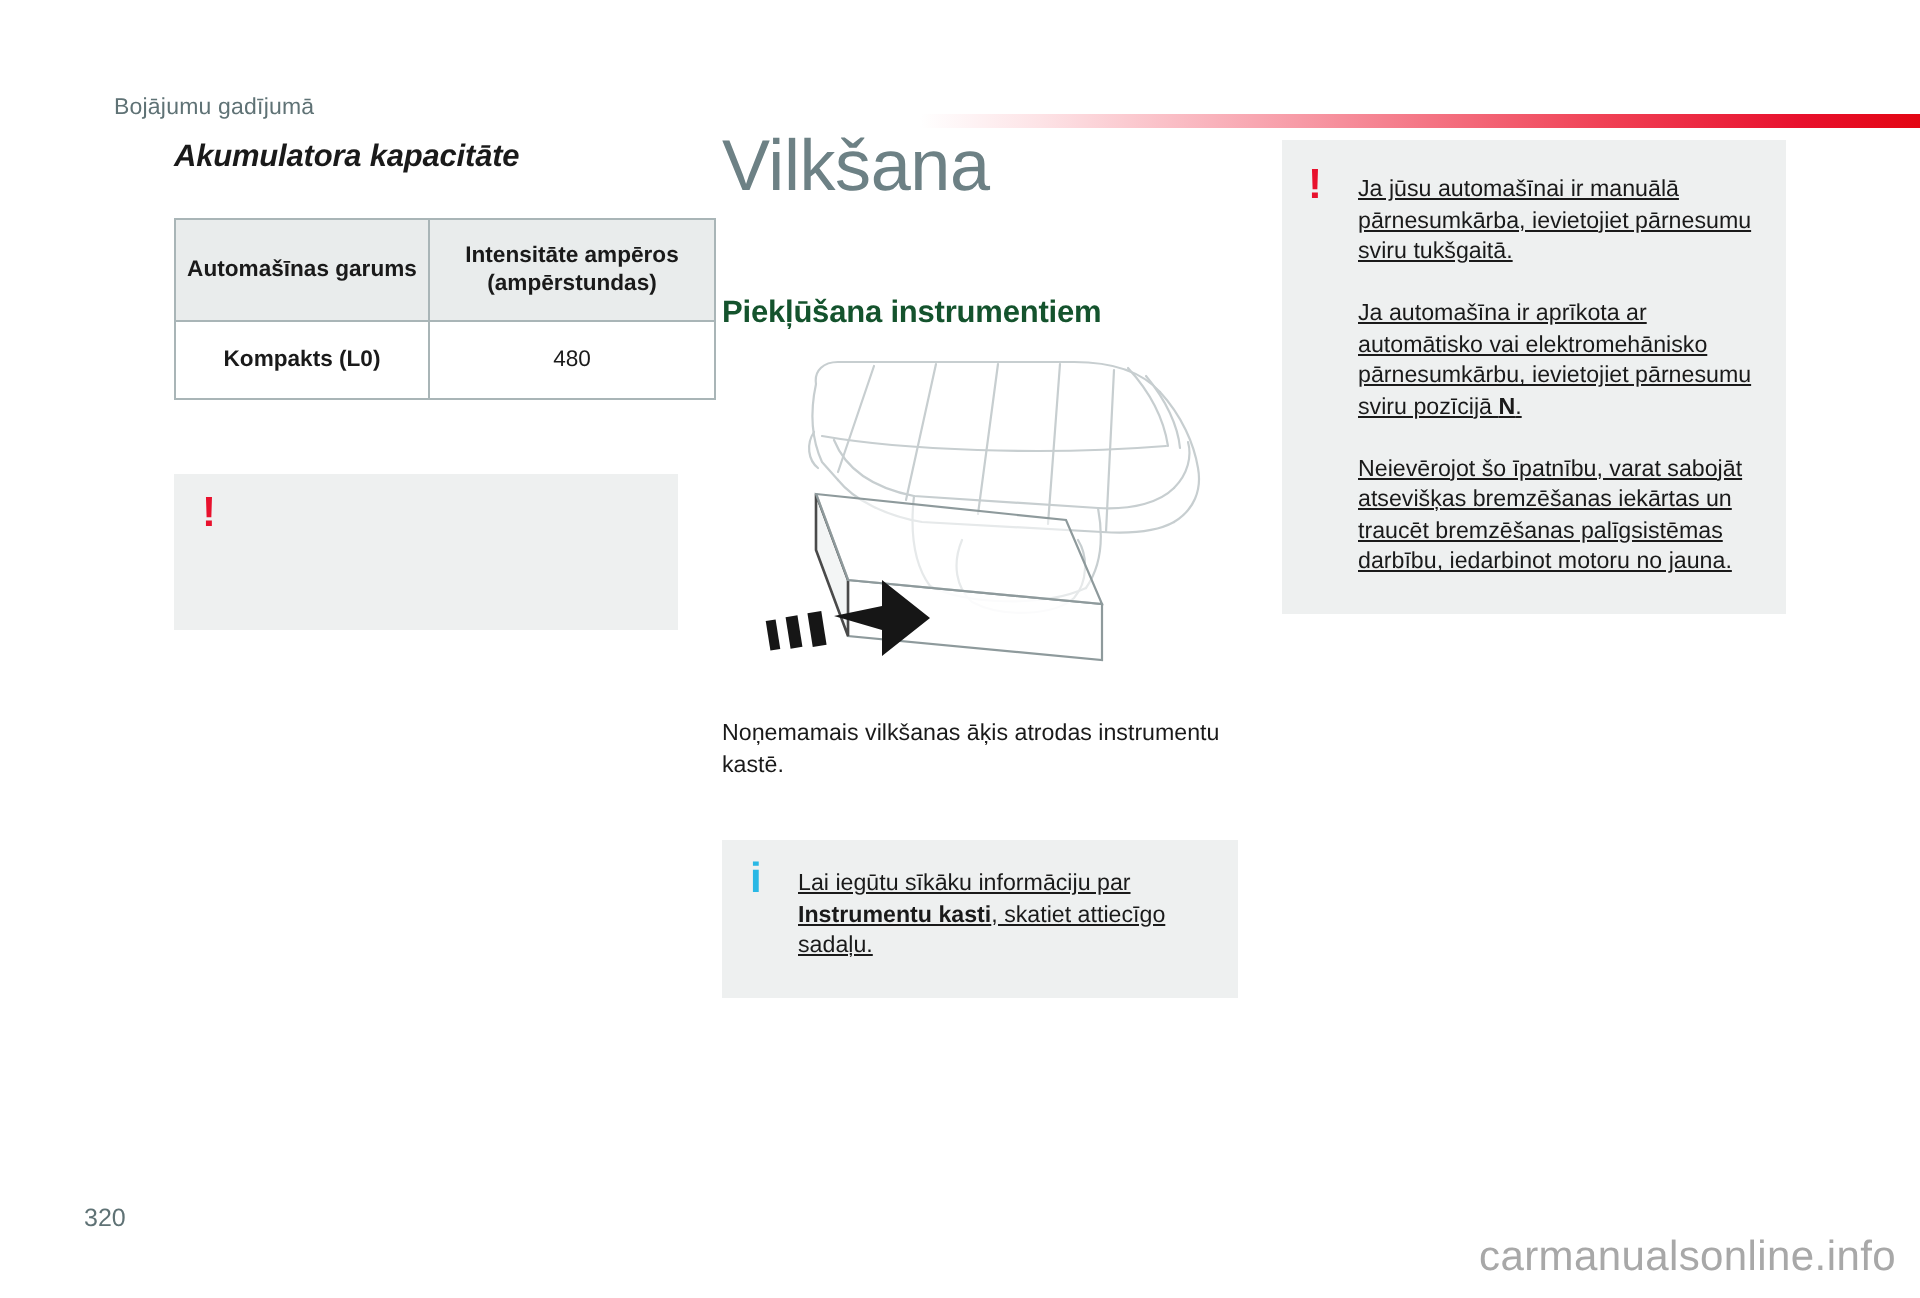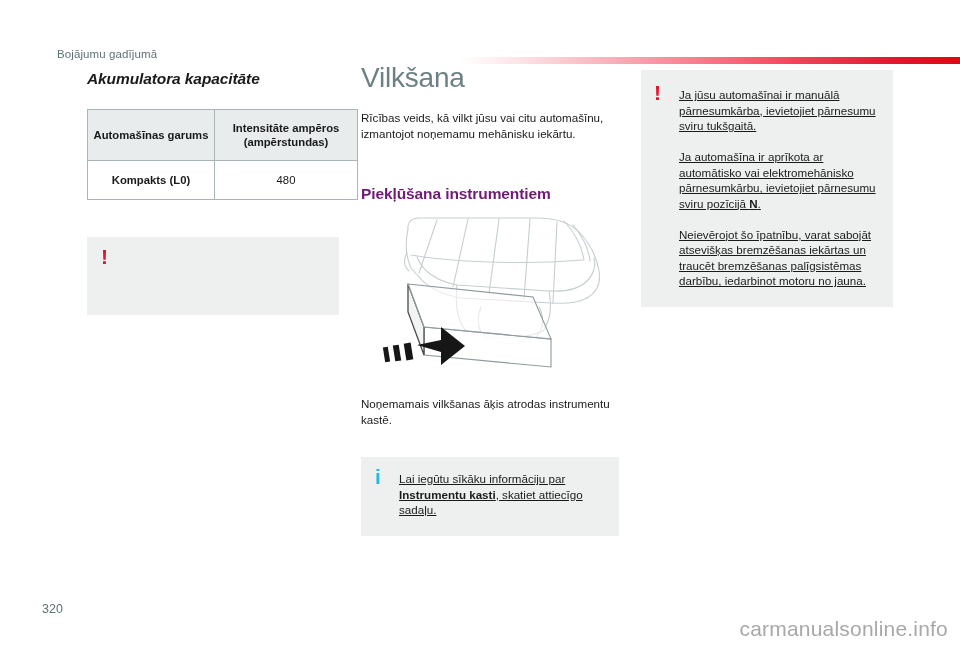--- a/index.html
+++ b/index.html
@@ -53,30 +53,30 @@
   
   .h-section {
     font-size: 15.5px;
     font-weight: bold;
     color: #1a1a1a;
     margin: 0 0 21px 0;
     letter-spacing: -0.1px;
     font-style: italic;
   }
   .h-title {
-    font-size: 28px;
+    font-size: 36px;
     font-weight: normal;
     color: #6d8185;
     margin: -8px 0 16px 0;
     letter-spacing: -0.2px;
   }
   .h-sub {
     font-size: 15.5px;
     font-weight: bold;
-    color: #701a75;
+    color: #14532d;
     margin: 0 0 12px 0;
     letter-spacing: -0.1px;
   }
 
   
   .body-text {
     font-size: 11.6px;
     line-height: 15.5px;
     color: #1a1a1a;
     margin: 0;
@@ -220,21 +220,20 @@
   <div class="callout callout-battery">
     <span class="cal-icon warn">!</span>
   </div>
 
 </div>
 
 <div class="col col-2">
 
   <h1 class="h-title">Vilkšana</h1>
 
-  <p class="body-text">Rīcības veids, kā vilkt jūsu vai citu automašīnu, izmantojot noņemamu mehānisku iekārtu.</p>
 
   <h3 class="h-sub" style="margin-top:44px;">Piekļūšana instrumentiem</h3>
 
   <div class="illus-wrap">
     <svg width="258" height="165" viewBox="0 0 258 165" xmlns="http://www.w3.org/2000/svg">
       <g fill="none" stroke="#c7ced0" stroke-width="1.1" stroke-linejoin="round" stroke-linecap="round">
 
         <path d="M47 14 C46 7 51 3 58 3 L176 3 C196 3 210 8 219 18"></path>
         <path d="M47 14 C44 28 45 42 50 53 L58 62"></path>
         <path d="M219 18 C230 30 236 44 238 56 C240 67 236 77 226 83"></path>

